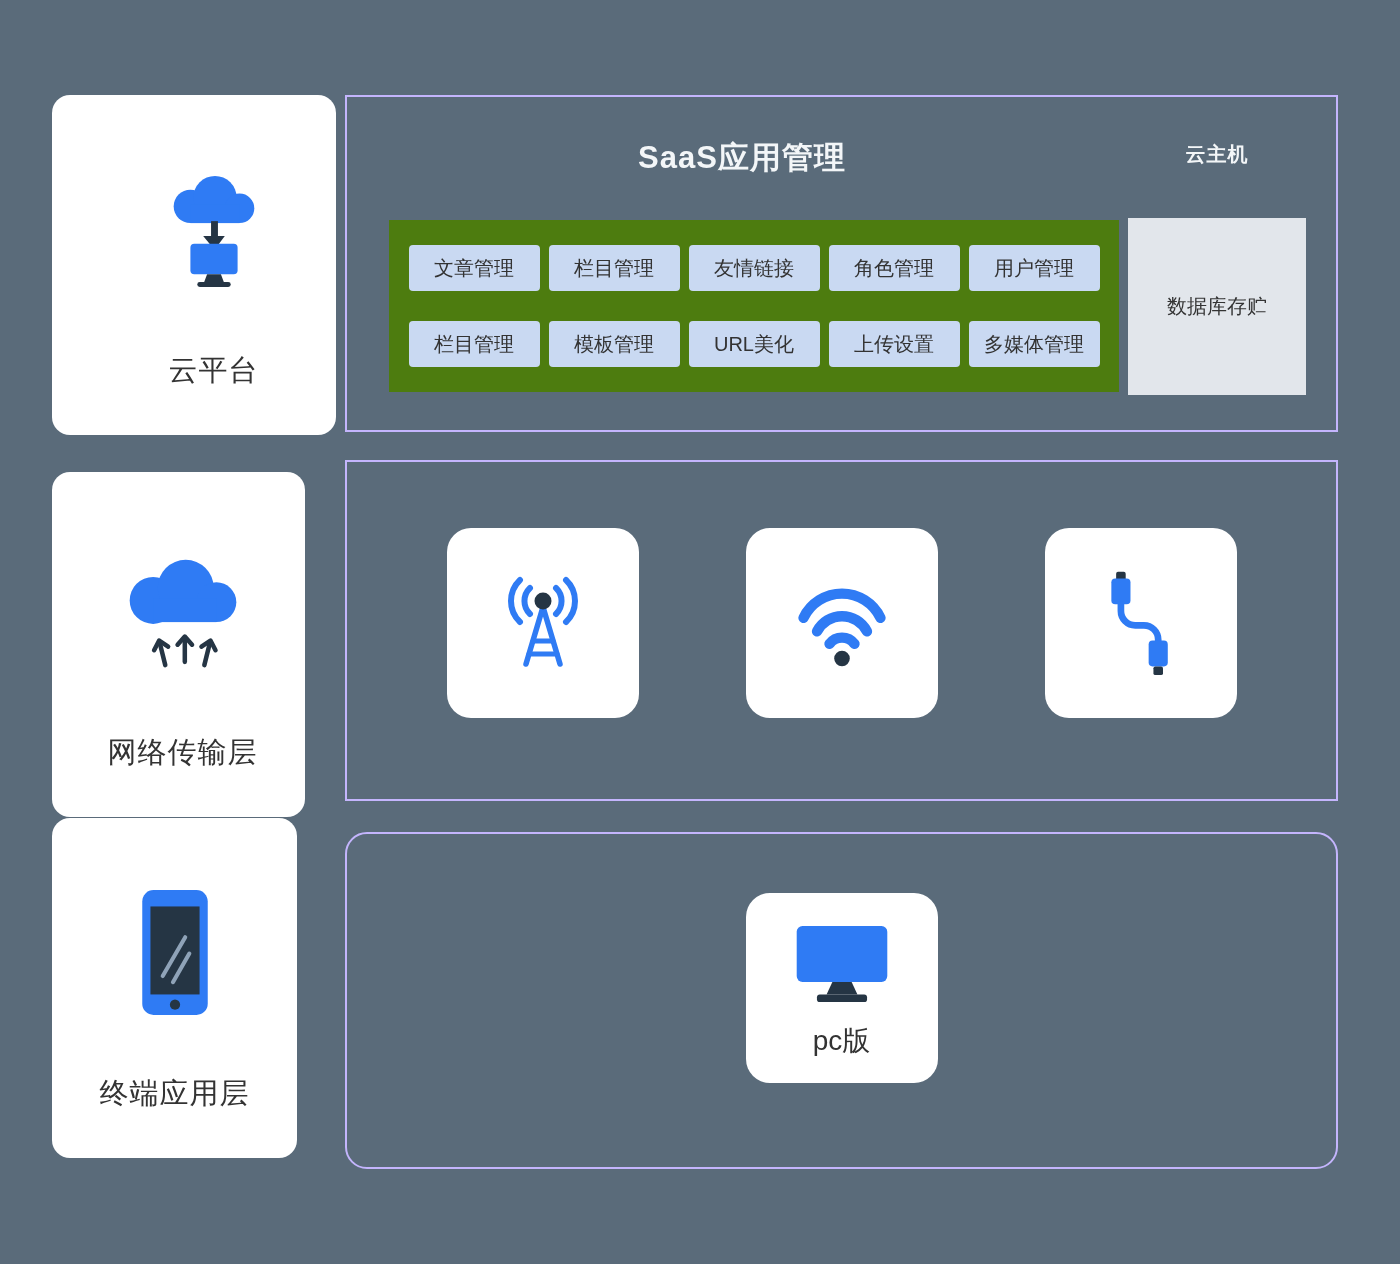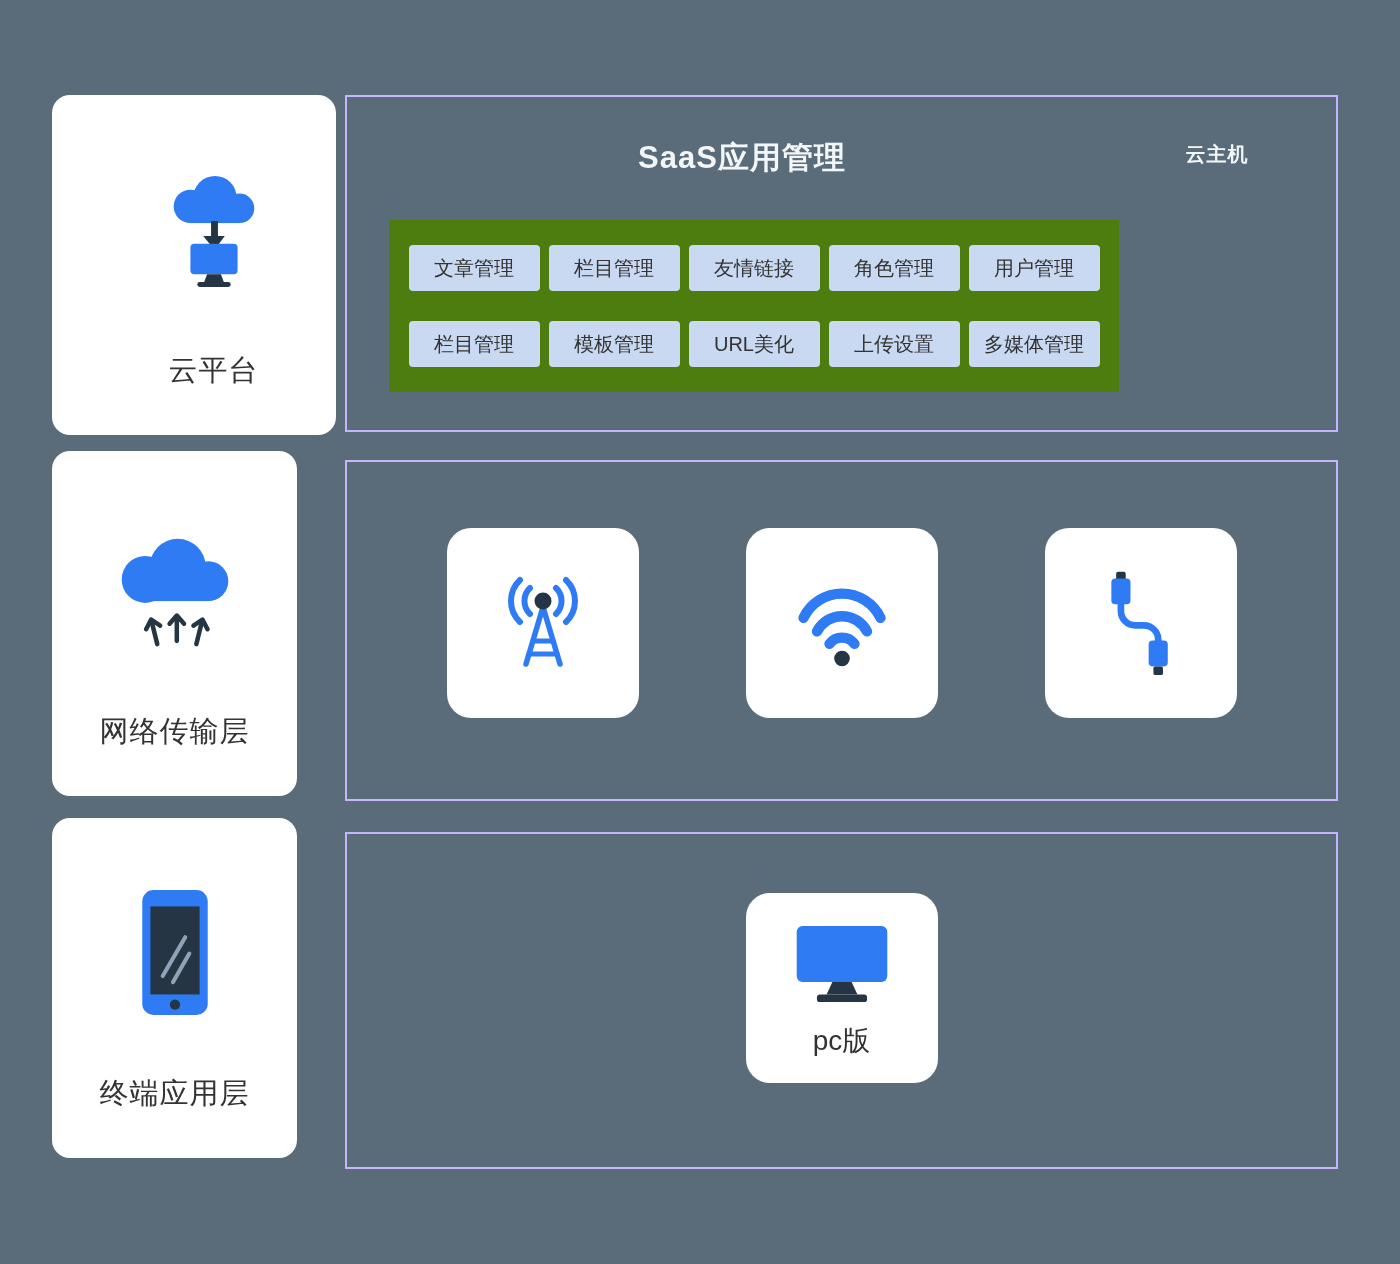--- a/index.html
+++ b/index.html
@@ -9,33 +9,33 @@
     font-family:"Liberation Sans","DejaVu Sans",sans-serif;
   }
   .canvas{position:relative;width:1400px;height:1264px;background:#5a6b7a;overflow:hidden;}
 
   
   .left-card{
     position:absolute;left:52px;width:245px;background:#ffffff;
     border-radius:18px;display:flex;flex-direction:column;align-items:center;
   }
   .card-1{top:95px;height:340px;padding-left:39px;}
-  .card-2{top:451px;height:345px;}
+  .card-2{top:472px;height:345px;padding-left:8px;}
   .card-3{top:818px;height:340px;}
   .icon-wrap{flex:1;display:flex;align-items:center;justify-content:center;padding-top:12px;}
   .card-label{font-size:29px;color:#333333;padding-bottom:44px;letter-spacing:1px;}
 
   
   .section-box{
     position:absolute;left:345px;width:993px;
     border:2px solid #c4b5fd;box-sizing:border-box;
   }
   .box-1{top:95px;height:337px;}
   .box-2{top:460px;height:341px;}
-  .box-3{top:832px;height:337px;}
+  .box-3{top:832px;height:337px;border-radius:22px;}
 
   
   .saas-title{
     position:absolute;left:30px;top:40px;width:730px;text-align:center;
     font-size:31px;font-weight:600;color:#f3f6f8;letter-spacing:1px;
   }
   .host-title{
     position:absolute;left:781px;top:44px;width:178px;text-align:center;
     font-size:20px;font-weight:600;color:#f3f6f8;letter-spacing:1px;
   }
@@ -140,20 +140,21 @@
       <div class="module-chip">友情链接</div>
       <div class="module-chip">角色管理</div>
       <div class="module-chip">用户管理</div>
       <div class="module-chip">栏目管理</div>
       <div class="module-chip">模板管理</div>
       <div class="module-chip">URL美化</div>
       <div class="module-chip">上传设置</div>
       <div class="module-chip">多媒体管理</div>
     </div>
 
+    <div class="storage-box">数据库存贮</div>
   </div>
 
   <div class="section-box box-2">
     <div class="square-row">
 
       <div class="device-square">
         <span>
           <svg viewBox="0 0 100 100" width="100" height="100" aria-hidden="true">
             <g stroke="#2f7bf4" fill="none" stroke-linecap="round">
               <path d="M 37,17 A 18 18 0 0 0 37,43" stroke-width="6"></path>

